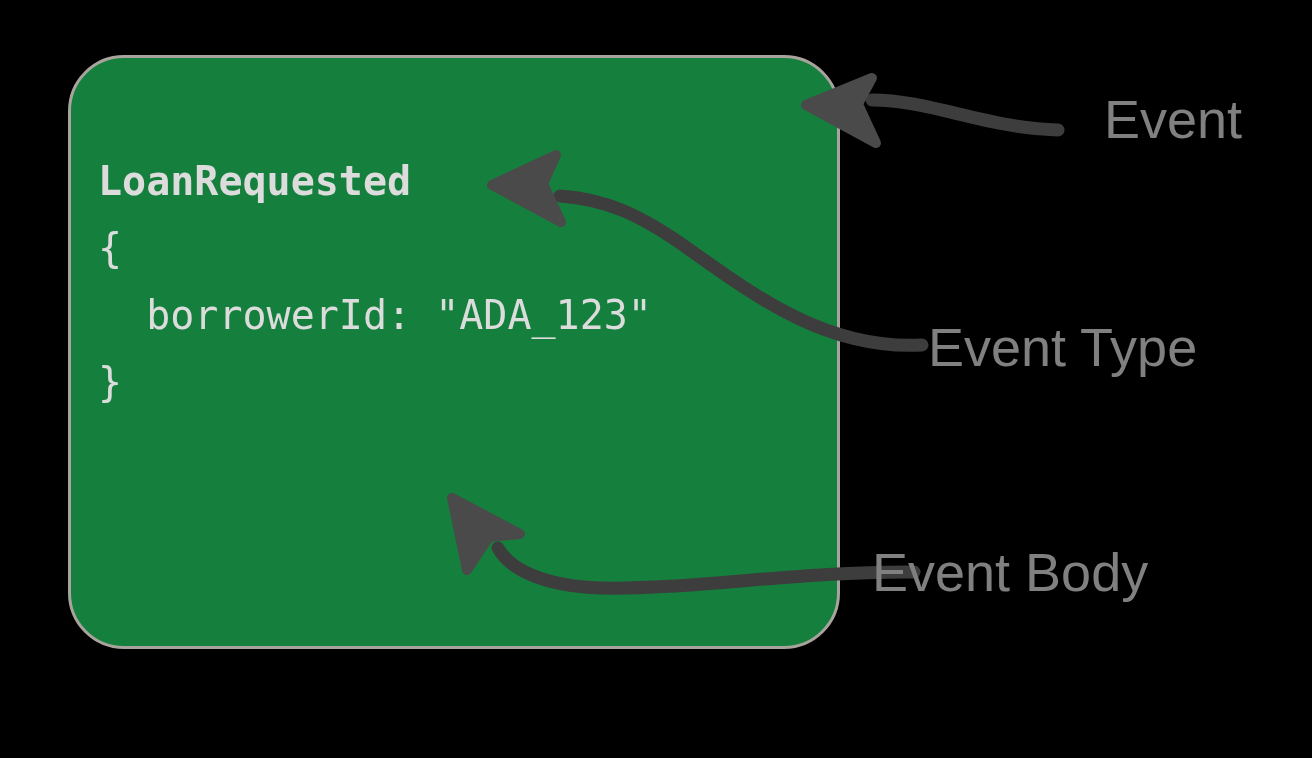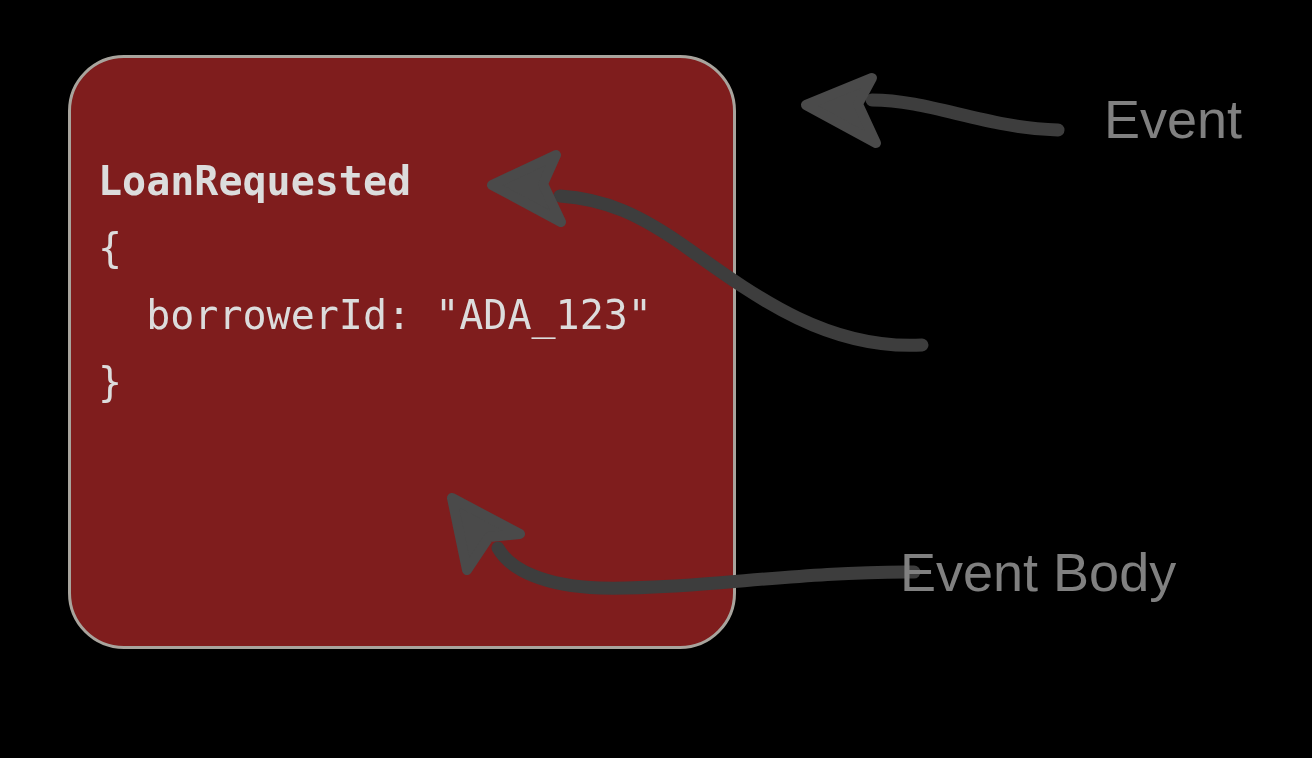--- a/index.html
+++ b/index.html
@@ -15,23 +15,23 @@
     background: #000000;
     overflow: hidden;
     font-family: "Liberation Sans", sans-serif;
   }
 
   
   #event-card {
     position: absolute;
     left: 68px;
     top: 55px;
-    width: 668px;
+    width: 772px;
     height: 594px;
-    background: #7f1d1d;
+    background: #15803d;
     border: 3px solid #a8a49d;
     border-radius: 56px;
     box-sizing: border-box;
     z-index: 1;
     padding-left: 25px;
   }
 
   #event-code {
     position: absolute;
     left: 27px;
@@ -68,21 +68,21 @@
     position: absolute;
     z-index: 3;
     color: #808080;
     font-family: "Liberation Sans", sans-serif;
     font-size: 54px;
     line-height: 54px;
     white-space: nowrap;
   }
   #label-event      { left: 1068px; top: 92px; margin-left: 36px; }
   #label-event-type { left: 928px;  top: 320px; }
-  #label-event-body { left: 900px;  top: 545px; }
+  #label-event-body { left: 872px;  top: 545px; }
 </style>
 </head>
 <body>
 
 <div id="stage">
 
   <div id="event-card">
     <pre id="event-code"><span class="code-line title">LoanRequested</span><span class="code-line">{</span><span class="code-line">  borrowerId: "ADA_123"</span><span class="code-line">}</span></pre>
   </div>
 
@@ -99,16 +99,17 @@
     </g>
 
     <g>
       <path d="M 914 572 C 800 571 690 590 600 588 C 545 586 510 570 498 548" fill="none" stroke="#3d3d3d" stroke-width="13" stroke-linecap="round"></path>
       <path d="M 452 498 L 520 534 L 489 537 L 467 570 Z" fill="#4a4a4a" stroke="#4a4a4a" stroke-width="10" stroke-linejoin="round"></path>
     </g>
   </svg>
 
   <div class="anno-label" id="label-event">Event</div>
 
+  <div class="anno-label" id="label-event-type">Event Type</div>
 
   <div class="anno-label" id="label-event-body">Event Body</div>
 
 </div>
 
 </body></html>

